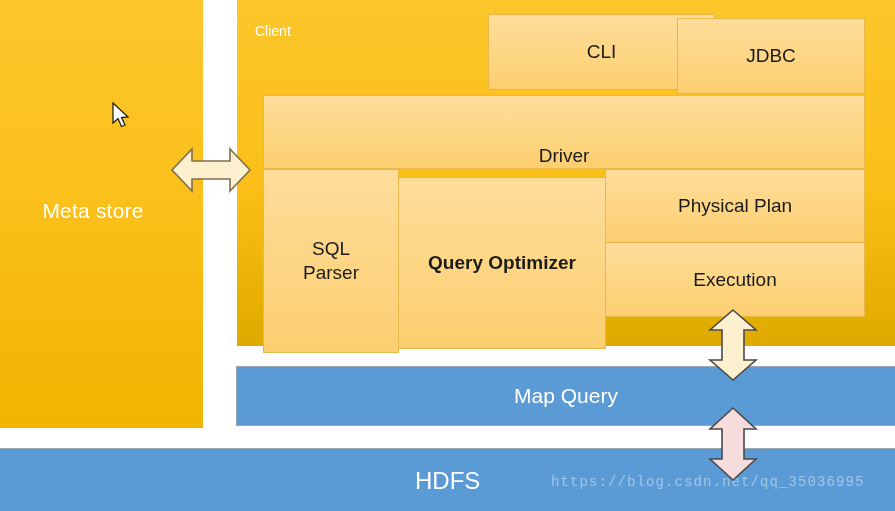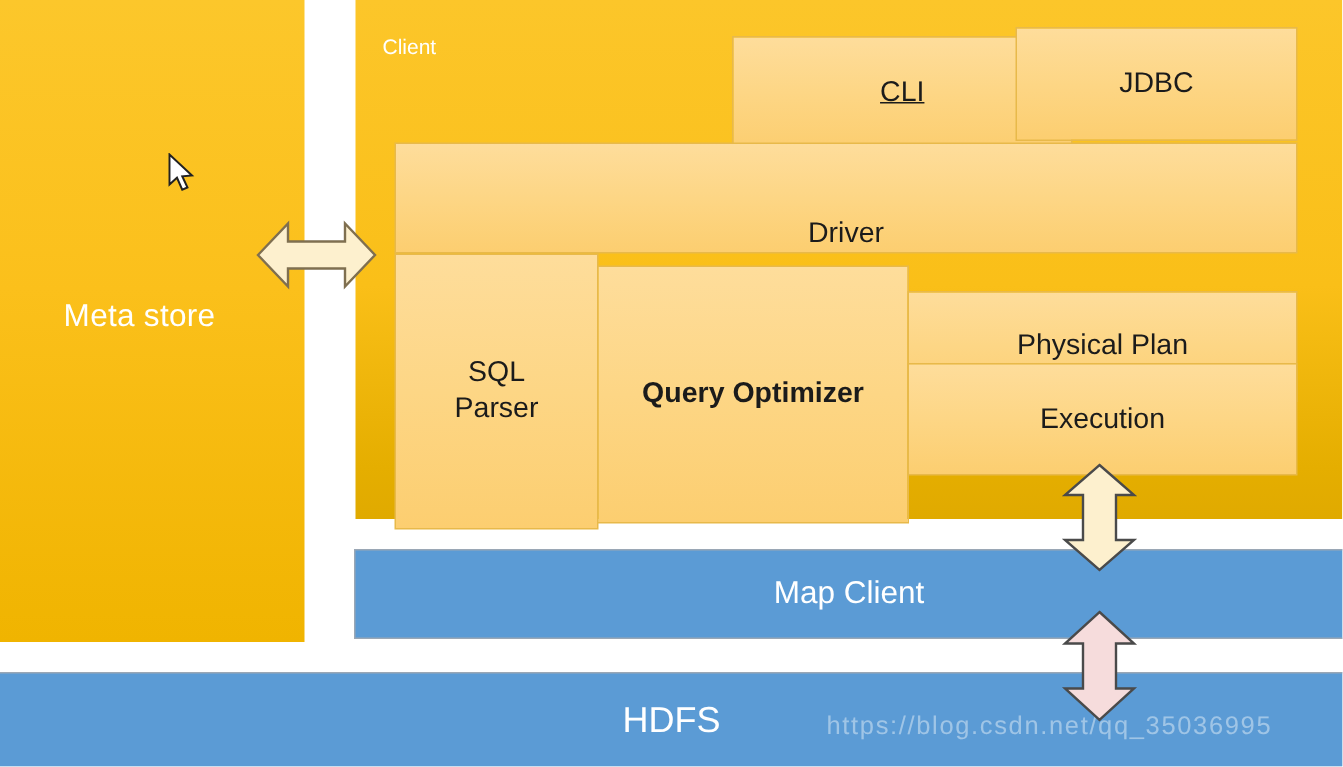--- a/index.html
+++ b/index.html
@@ -66,26 +66,26 @@
     border: 1px solid #E8B94A;
     box-sizing: border-box;
     display: flex;
     align-items: center;
     justify-content: center;
     color: #1b1b1b;
     font-size: 19px;
     line-height: 24px;
     text-align: center;
   }
-  .box.cli      { left: 488px; top: 24px;  width: 227px; height: 76px; text-decoration: underline; }
+  .box.cli      { left: 488px; top: 14px;  width: 227px; height: 76px; }
   .box.jdbc     { left: 677px; top: 18px;  width: 188px; height: 76px; text-align: center; }
   .box.driver   { left: 263px; top: 95px;  width: 602px; height: 74px; align-items: flex-end; }
   .box.sqlparse { left: 263px; top: 169px; width: 136px; height: 184px; justify-content: center; }
   .box.optim    { left: 398px; top: 177px; width: 208px; height: 172px; font-weight: bold; }
-  .box.phys     { left: 605px; top: 169px; width: 260px; height: 74px; margin-top: 25px; }
+  .box.phys     { left: 605px; top: 169px; width: 260px; height: 74px; }
   .box.exec     { left: 605px; top: 242px; width: 260px; height: 75px; }
   .box .multiline { white-space: pre-line; }
 
   
   .bluebar {
     position: absolute;
     background: #5B9BD5;
     border: 1px solid #9AA7B5;
     box-sizing: border-box;
     display: flex;
@@ -109,22 +109,22 @@
     font-size: 24px;
     line-height: 26px;
   }
 
   
   .watermark {
     position: absolute;
     left: 551px;
     top: 474px;
     color: rgba(255,255,255,0.42);
-    font-family: Liberation Sans, sans-serif;
-    font-size: 17px;
+    font-family: Liberation Mono, monospace;
+    font-size: 14px;
     letter-spacing: 1.1px;
     white-space: nowrap;
   }
 
   
   .arrow { position: absolute; }
   .arrow svg { display: block; }
 
   .arrow.h-meta-client { left: 170px; top: 146px;  width: 82px;  height: 48px; }
   .arrow.v-exec-mr     { left: 702px; top: 308px;  width: 62px;  height: 74px; }
@@ -165,21 +165,21 @@
     <span>Query Optimizer</span>
   </div>
   <div class="box phys">
     <span>Physical Plan</span>
   </div>
   <div class="box exec">
     <span>Execution</span>
   </div>
 
   <div class="bluebar mapreduce">
-    <span>Map Client</span>
+    <span>Map Query</span>
   </div>
   <div class="bluebar hdfs"></div>
   <div class="hdfs-label">HDFS</div>
 
   <div class="watermark">https://blog.csdn.net/qq_35036995</div>
 
   <div class="arrow h-meta-client">
     <svg width="82" height="48" viewBox="0 0 82 48">
       <polygon points="2,24 22,3 22,15 60,15 60,3 80,24 60,45 60,33 22,33 22,45" fill="#FDF0CE" stroke="#7F6F50" stroke-width="1.6" stroke-linejoin="miter"></polygon>
     </svg>

